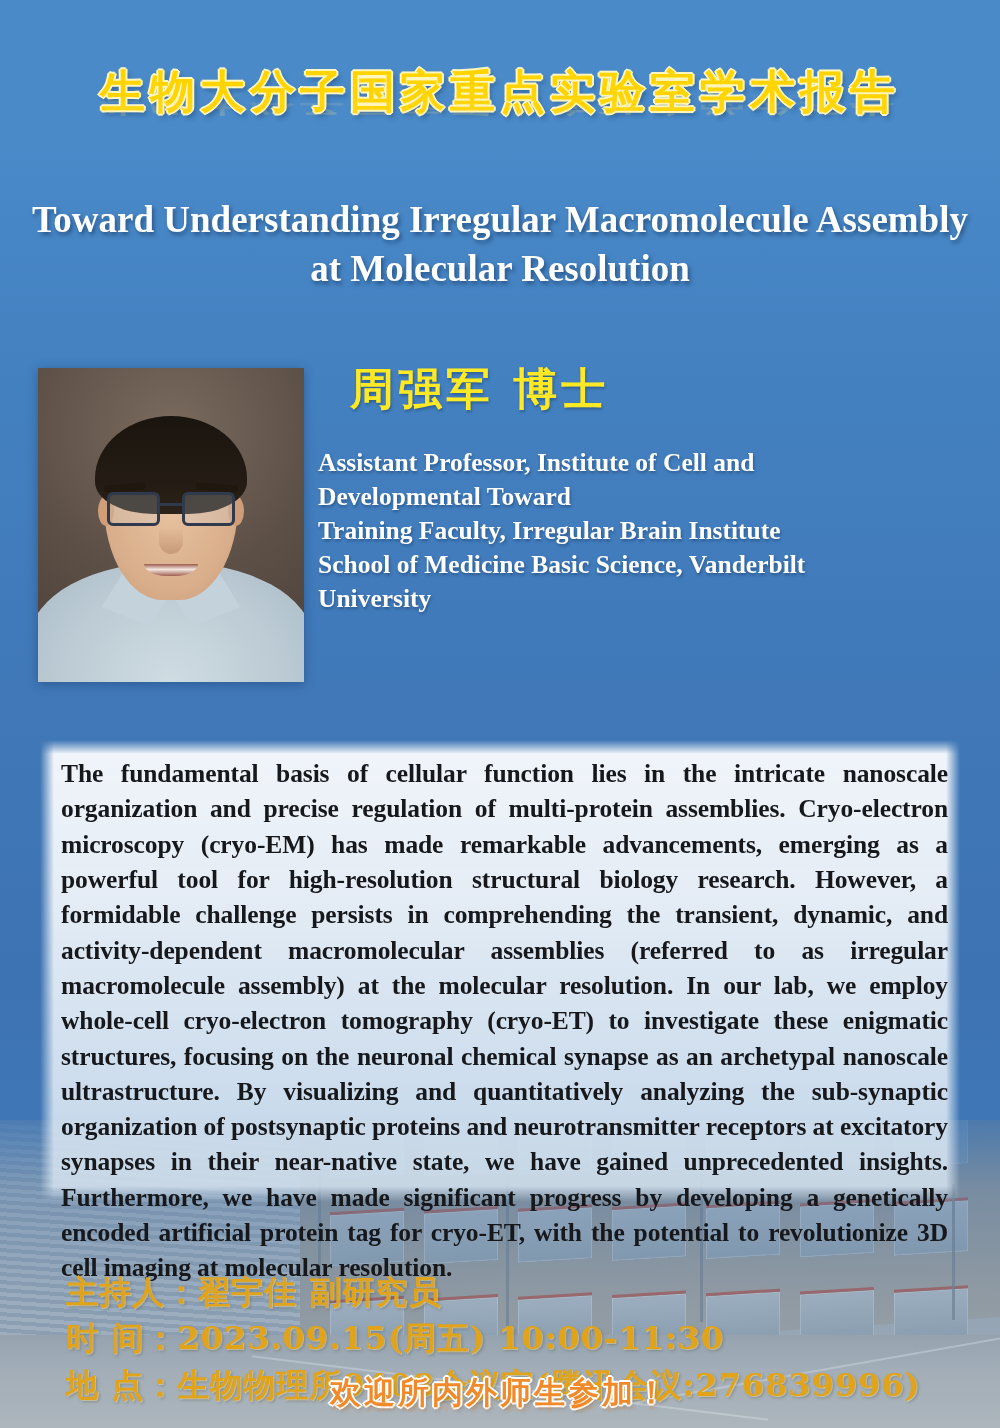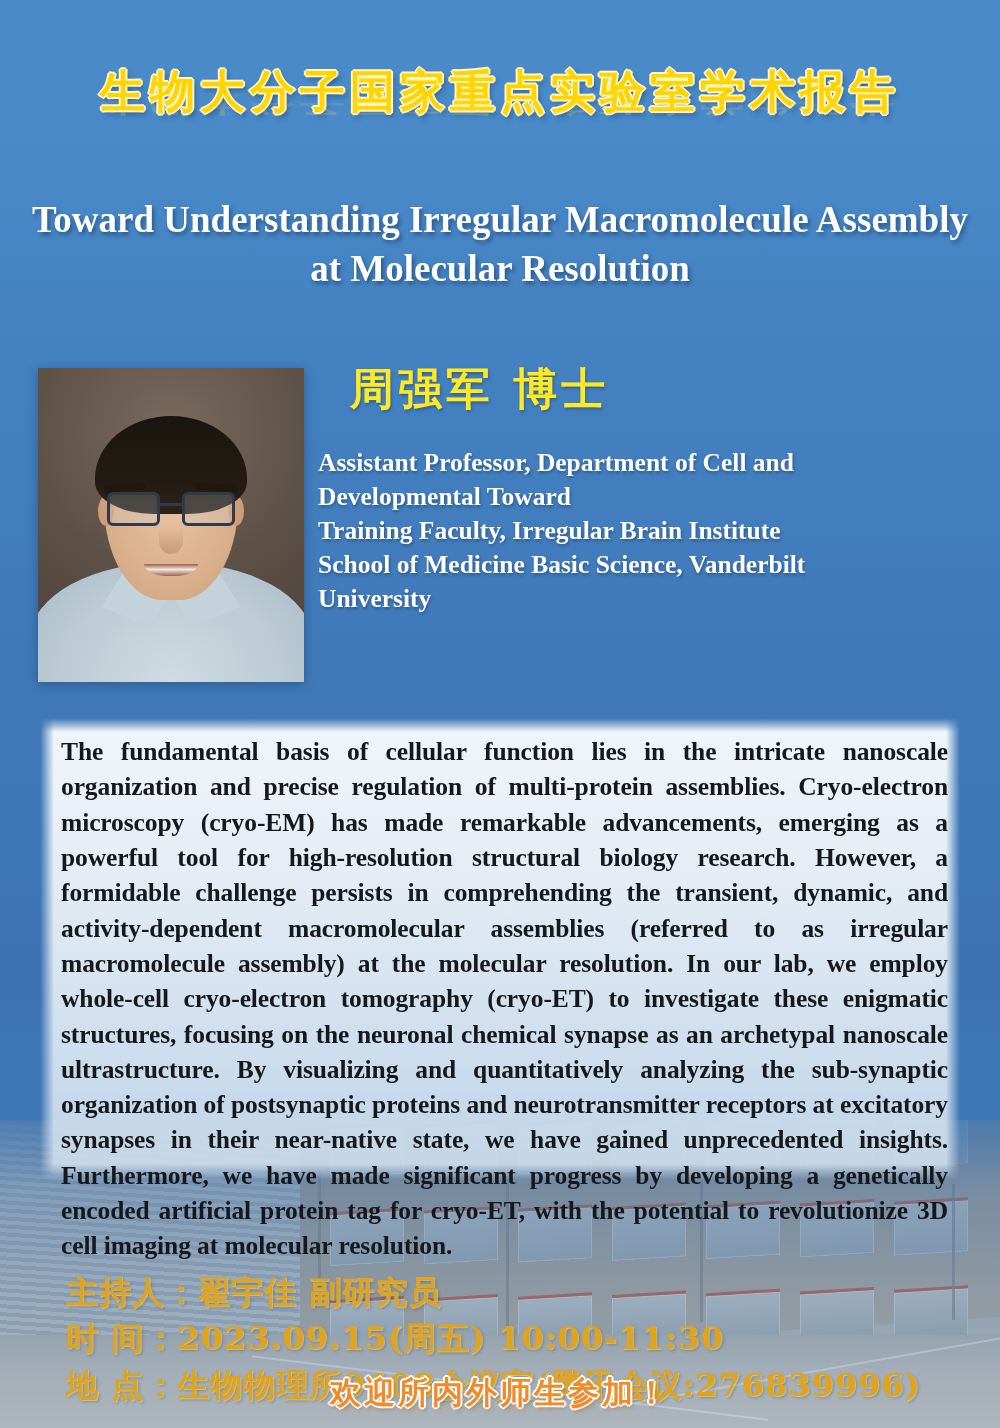--- a/index.html
+++ b/index.html
@@ -203,21 +203,21 @@
     color:#ffffff;
     font-family:"Liberation Serif", serif;
     font-weight:bold;
     font-size:25.5px;
     line-height:1.33;
     text-shadow:1px 2px 3px rgba(15,45,85,.45);
   }
 
   
   .abs-wrap {
-    position:absolute; left:40px; top:718px; width:920px; height:462px;
+    position:absolute; left:40px; top:740px; width:920px; height:462px;
   }
   .abs-bg {
     position:absolute; inset:0;
     background:linear-gradient(to bottom, rgba(255,255,255,.93) 0%, rgba(246,249,252,.9) 35%, rgba(226,236,245,.87) 75%, rgba(212,226,238,.84) 100%);
     -webkit-mask-image:
       linear-gradient(to bottom, rgba(0,0,0,0) 0px, #000 14px, #000 calc(100% - 16px), rgba(0,0,0,0) 100%),
       linear-gradient(to right, rgba(0,0,0,0) 0px, #000 14px, #000 calc(100% - 14px), rgba(0,0,0,0) 100%);
     -webkit-mask-composite:source-in;
     mask-image:
       linear-gradient(to bottom, rgba(0,0,0,0) 0px, #000 14px, #000 calc(100% - 16px), rgba(0,0,0,0) 100%),
@@ -348,21 +348,21 @@
       <div class="p-bridge"></div>
       <div class="p-lens r"></div>
     </div>
     <div class="p-nose"></div>
     <div class="p-mouth"></div>
   </div>
 
   <div class="spk-name">周强军  博士</div>
 
   <div class="affil">
-    <div>Assistant Professor, Department of Cell and</div>
+    <div>Assistant Professor, Institute of Cell and</div>
     <div>Developmental Toward</div>
     <div>Training Faculty, Irregular Brain Institute</div>
     <div>School of Medicine Basic Science, Vanderbilt</div>
     <div>University</div>
   </div>
 
   <div class="abs-wrap">
     <div class="abs-bg"></div>
     <div class="abs-text">The fundamental basis of cellular function lies in the intricate nanoscale organization and precise regulation of multi-protein assemblies. Cryo-electron microscopy (cryo-EM) has made remarkable advancements, emerging as a powerful tool for high-resolution structural biology research. However, a formidable challenge persists in comprehending the transient, dynamic, and activity-dependent macromolecular assemblies (referred to as irregular macromolecule assembly) at the molecular resolution. In our lab, we employ whole-cell cryo-electron tomography (cryo-ET) to investigate these enigmatic structures, focusing on the neuronal chemical synapse as an archetypal nanoscale ultrastructure. By visualizing and quantitatively analyzing the sub-synaptic organization of postsynaptic proteins and neurotransmitter receptors at excitatory synapses in their near-native state, we have gained unprecedented insights. Furthermore, we have made significant progress by developing a genetically encoded artificial protein tag for cryo-ET, with the potential to revolutionize 3D cell imaging at molecular resolution.</div>
   </div>

